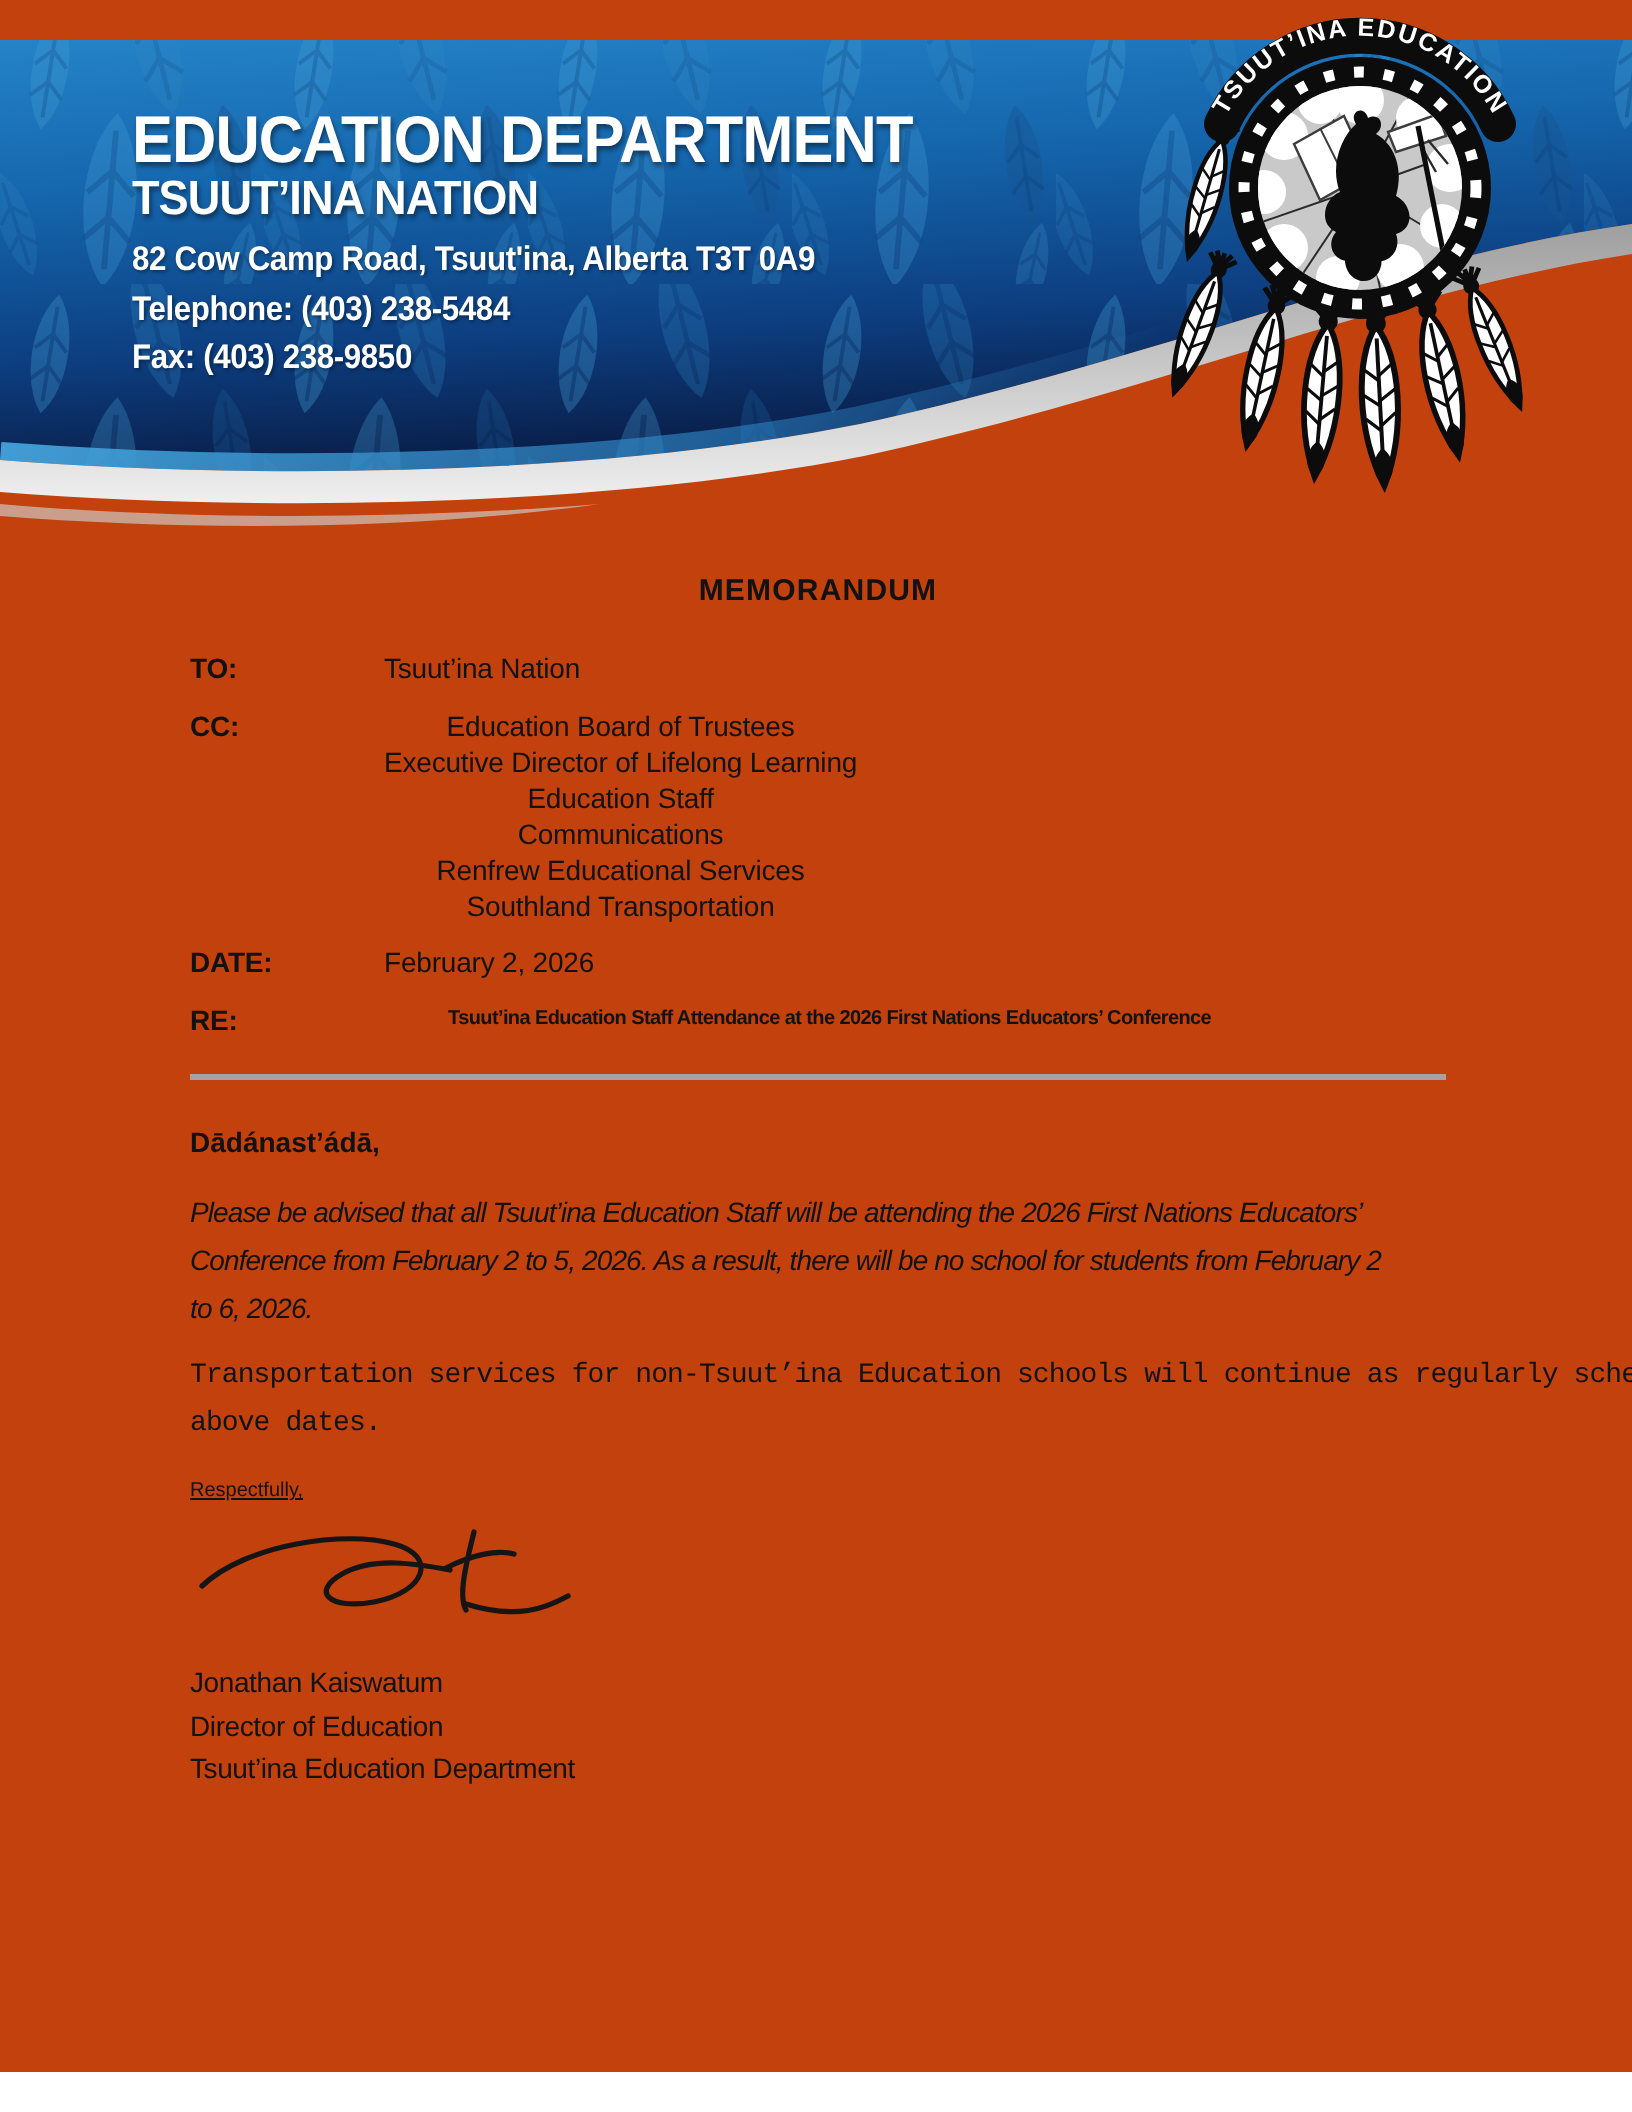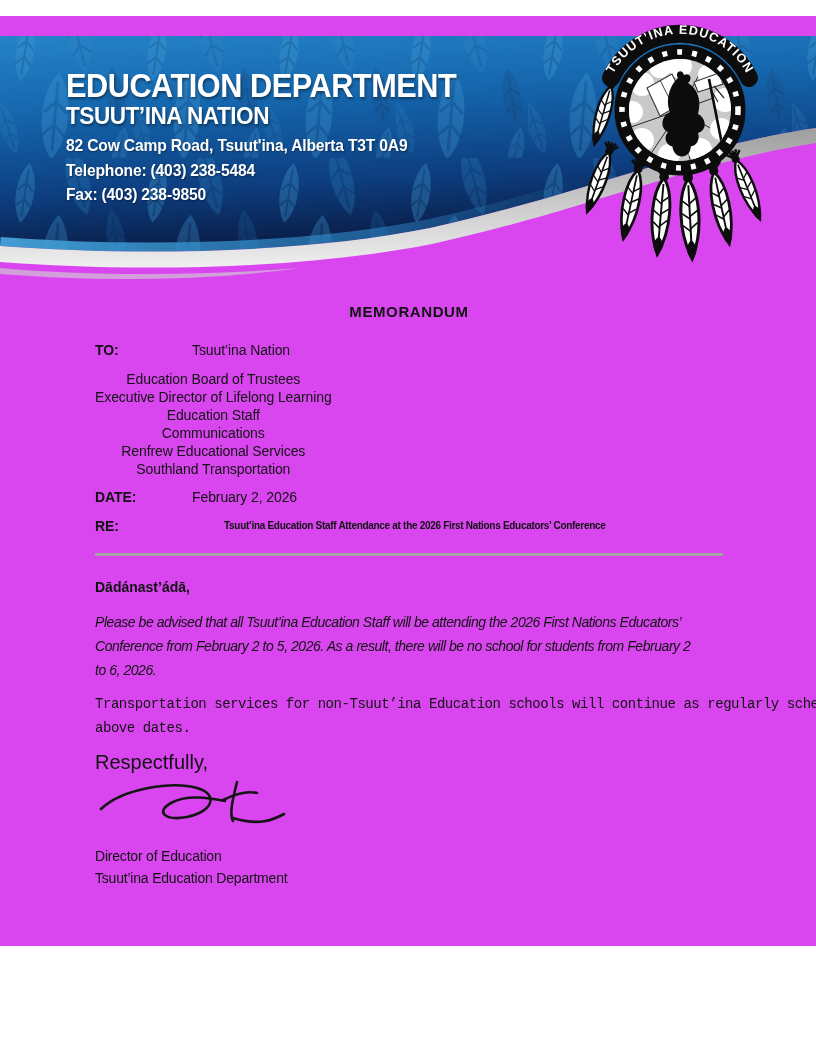--- a/index.html
+++ b/index.html
@@ -1,18 +1,18 @@
 <!DOCTYPE html>
 <html><head>
 <meta charset="utf-8">
 <style>
   html,body { margin:0; padding:0; background:#ffffff; }
   .page {
-    position:relative; width:816px; height:930px; margin:16px auto;
-    background:#d946ef; overflow:hidden;
+    position:relative; width:816px; height:1036px; margin:0 auto;
+    background:#c2410c; overflow:hidden;
     font-family:"Liberation Sans", sans-serif; color:#121212;
   }
   
   .header { position:absolute; left:0; top:0; width:816px; height:270px; }
   .banner-svg { position:absolute; left:0; top:0; }
   .header-text { position:absolute; left:66px; top:52px; color:#ffffff; }
   .h1 {
     font-size:33px; font-weight:bold; line-height:35px; letter-spacing:-0.5px;
     transform:scaleX(0.93); transform-origin:0 50%;
     text-shadow:1px 2px 3px rgba(0,0,0,0.45); white-space:nowrap;
@@ -44,21 +44,21 @@
   .row-date { margin-top:10px; }
   .row-re   { margin-top:11px;gap:32px; }
   .row-re .val { font-weight:bold; font-size:10px; letter-spacing:-0.3px; white-space:nowrap; }
   .divider { margin-top:18px; width:628px; height:3px; background:#a3a3a3; }
   .greeting { margin-top:22px; font-size:14px; font-weight:bold; line-height:18px; }
   .para {
     font-size:14px; line-height:24px; letter-spacing:-0.45px; white-space:pre;
   }
   .para-1 { margin-top:14px;font-style:italic; }
   .para-2 { margin-top:10px;font-family:Liberation Mono, monospace; }
-  .closing { margin-top:13px; font-size:20px; line-height:18px; }
+  .closing { margin-top:13px; font-size:10px; line-height:18px;text-decoration:underline; }
   .signature { margin-top:2px; }
   .signer { margin-top:7px; font-size:14px; line-height:21.5px; letter-spacing:-0.2px; }
 </style>
 </head>
 <body>
 
 <div class="page">
 
   <div class="header">
 
@@ -208,20 +208,21 @@
   <div class="memo">
 
     <div class="memo-title">MEMORANDUM</div>
 
     <div class="row row-to">
       <div class="lbl">TO:</div>
       <div class="val">Tsuut’ina Nation</div>
     </div>
 
     <div class="row row-cc">
+      <div class="lbl">CC:</div>
       <div class="val multiline">Education Board of Trustees
 Executive Director of Lifelong Learning
 Education Staff
 Communications
 Renfrew Educational Services
 Southland Transportation</div>
     </div>
 
     <div class="row row-date">
       <div class="lbl">DATE:</div>
@@ -248,18 +249,19 @@
     <svg class="signature" width="195" height="62" viewBox="0 0 195 62" aria-hidden="true">
       <g fill="none" stroke="#151515" stroke-width="2.6" stroke-linecap="round">
         <path d="M6,36 C28,15 78,8 102,15 C124,21 118,39 92,44 C70,48 60,39 76,30 C92,21 114,25 130,28"></path>
         <path d="M142,9 C138,25 134,41 138,48"></path>
         <path d="M128,27 C142,20 154,18 162,20"></path>
         <path d="M138,45 C164,53 178,47 189,41"></path>
       </g>
     </svg>
 
     <div class="signer">
+      <div>Jonathan Kaiswatum</div>
       <div>Director of Education</div>
       <div>Tsuut’ina Education Department</div>
     </div>
 
   </div>
 </div>
 
 </body></html>

